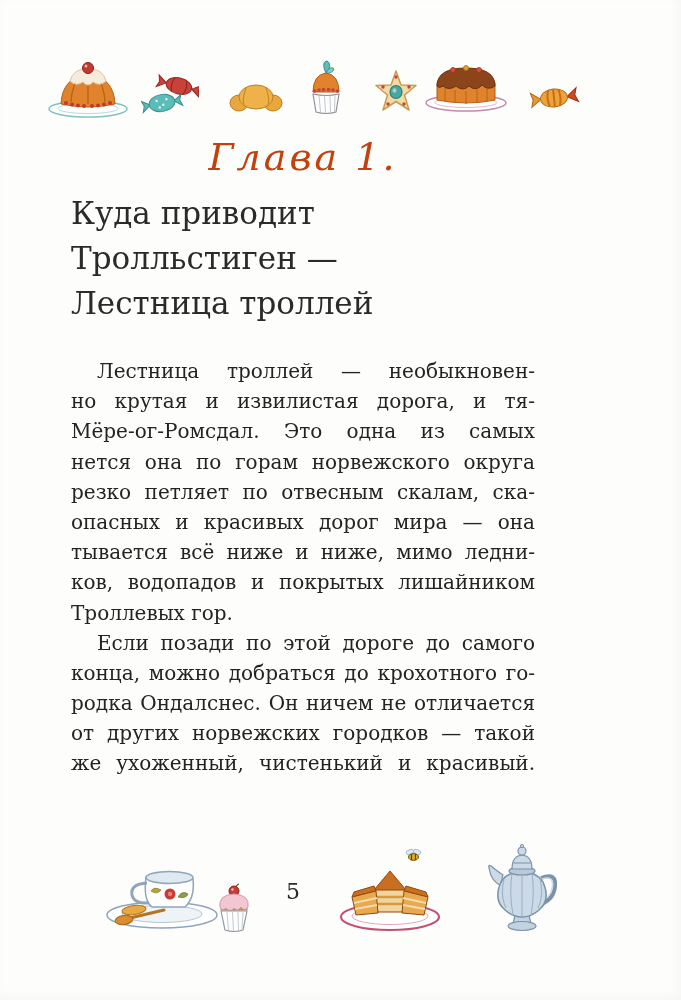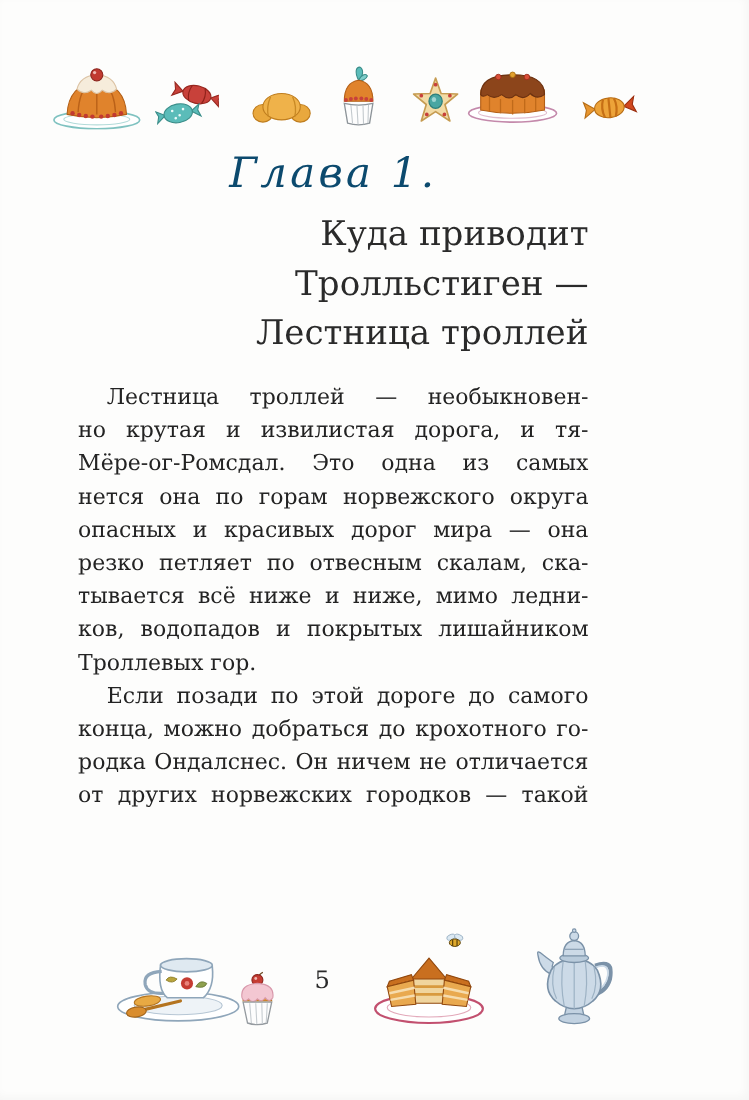--- a/index.html
+++ b/index.html
@@ -28,35 +28,35 @@
   .d-slices    { left:338px; top:845px; }
   .d-teapot    { left:487px; top:842px; }
 
   
   .chapter {
     position:absolute; left:71px; top:132px; width:464px;
     text-align:center;
     font-family:"DejaVu Serif", serif;
     font-style:italic; font-weight:400;
     font-size:38px; line-height:50px; letter-spacing:3px;
-    color:#0c4a6e;
+    color:#c2410c;
   }
   
   .title {
     position:absolute; left:71px; top:191px; width:464px;
-    margin:0; text-align:right;
+    margin:0; text-align:left;
     font-family:"DejaVu Serif", serif;
     font-weight:400; font-size:31px; line-height:45px;
     color:#2a2a2a;
   }
   .title .tline { display:block; }
 
   
   .body-text {
-    position:absolute; left:71px; top:345px; width:464px;
+    position:absolute; left:71px; top:356px; width:464px;
     font-size:20px; line-height:30.2px;
     color:#232323;
   }
   .line { text-align:justify; text-align-last:justify; height:30.2px; overflow:hidden; }
   .line.first { text-indent:26px; }
   .line.last  { text-align-last:left; }
 
   
   .page-number {
     position:absolute; left:273px; top:878px; width:40px;
@@ -179,29 +179,30 @@
     <span class="tline">Куда приводит</span>
     <span class="tline">Тролльстиген —</span>
     <span class="tline">Лестница троллей</span>
   </h1>
 
   <div class="body-text">
     <div class="line first">Лестница троллей — необыкновен-</div>
     <div class="line">но крутая и извилистая дорога, и тя-</div>
     <div class="line">Мёре-ог-Ромсдал. Это одна из самых</div>
     <div class="line">нется она по горам норвежского округа</div>
+    <div class="line">резко петляет по отвесным скалам, ска-</div>
     <div class="line">опасных и красивых дорог мира — она</div>
-    <div class="line">резко петляет по отвесным скалам, ска-</div>
     <div class="line">тывается всё ниже и ниже, мимо ледни-</div>
     <div class="line">ков, водопадов и покрытых лишайником</div>
     <div class="line last">Троллевых гор.</div>
     <div class="line first">Если позади по этой дороге до самого</div>
     <div class="line">конца, можно добраться до крохотного го-</div>
     <div class="line">родка Ондалснес. Он ничем не отличается</div>
     <div class="line">от других норвежских городков — такой</div>
+    <div class="line">же ухоженный, чистенький и красивый.</div>
   </div>
 
   <div>
 
     <span class="decor d-teacup">
       <svg width="120" height="80" viewBox="0 0 120 80" aria-label="teacup-with-spoon-and-cookie">
         <ellipse cx="62" cy="63" rx="55" ry="13" fill="#ffffff" stroke="#8fa6ba" stroke-width="1.5"></ellipse>
         <ellipse cx="62" cy="62" rx="40" ry="8.5" fill="#eef3f7" stroke="#b6c6d4" stroke-width="1"></ellipse>
         <ellipse cx="34" cy="58" rx="12" ry="4.5" fill="#e8a943" stroke="#b47420" stroke-width="1" transform="rotate(-8 34 58)"></ellipse>
         <path d="M30,66 L64,58" stroke="#b47420" stroke-width="3" stroke-linecap="round"></path>

